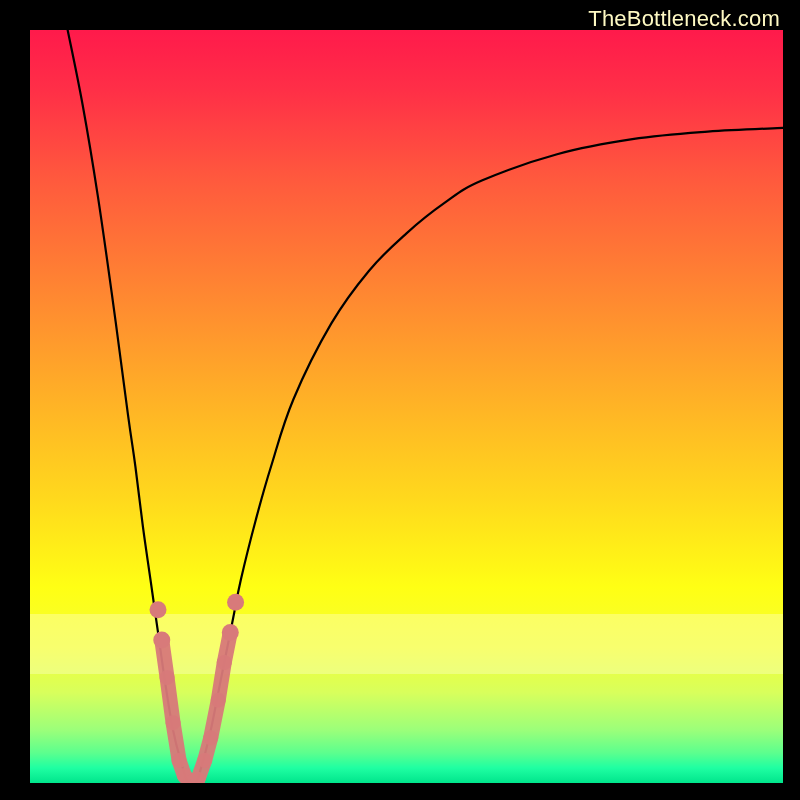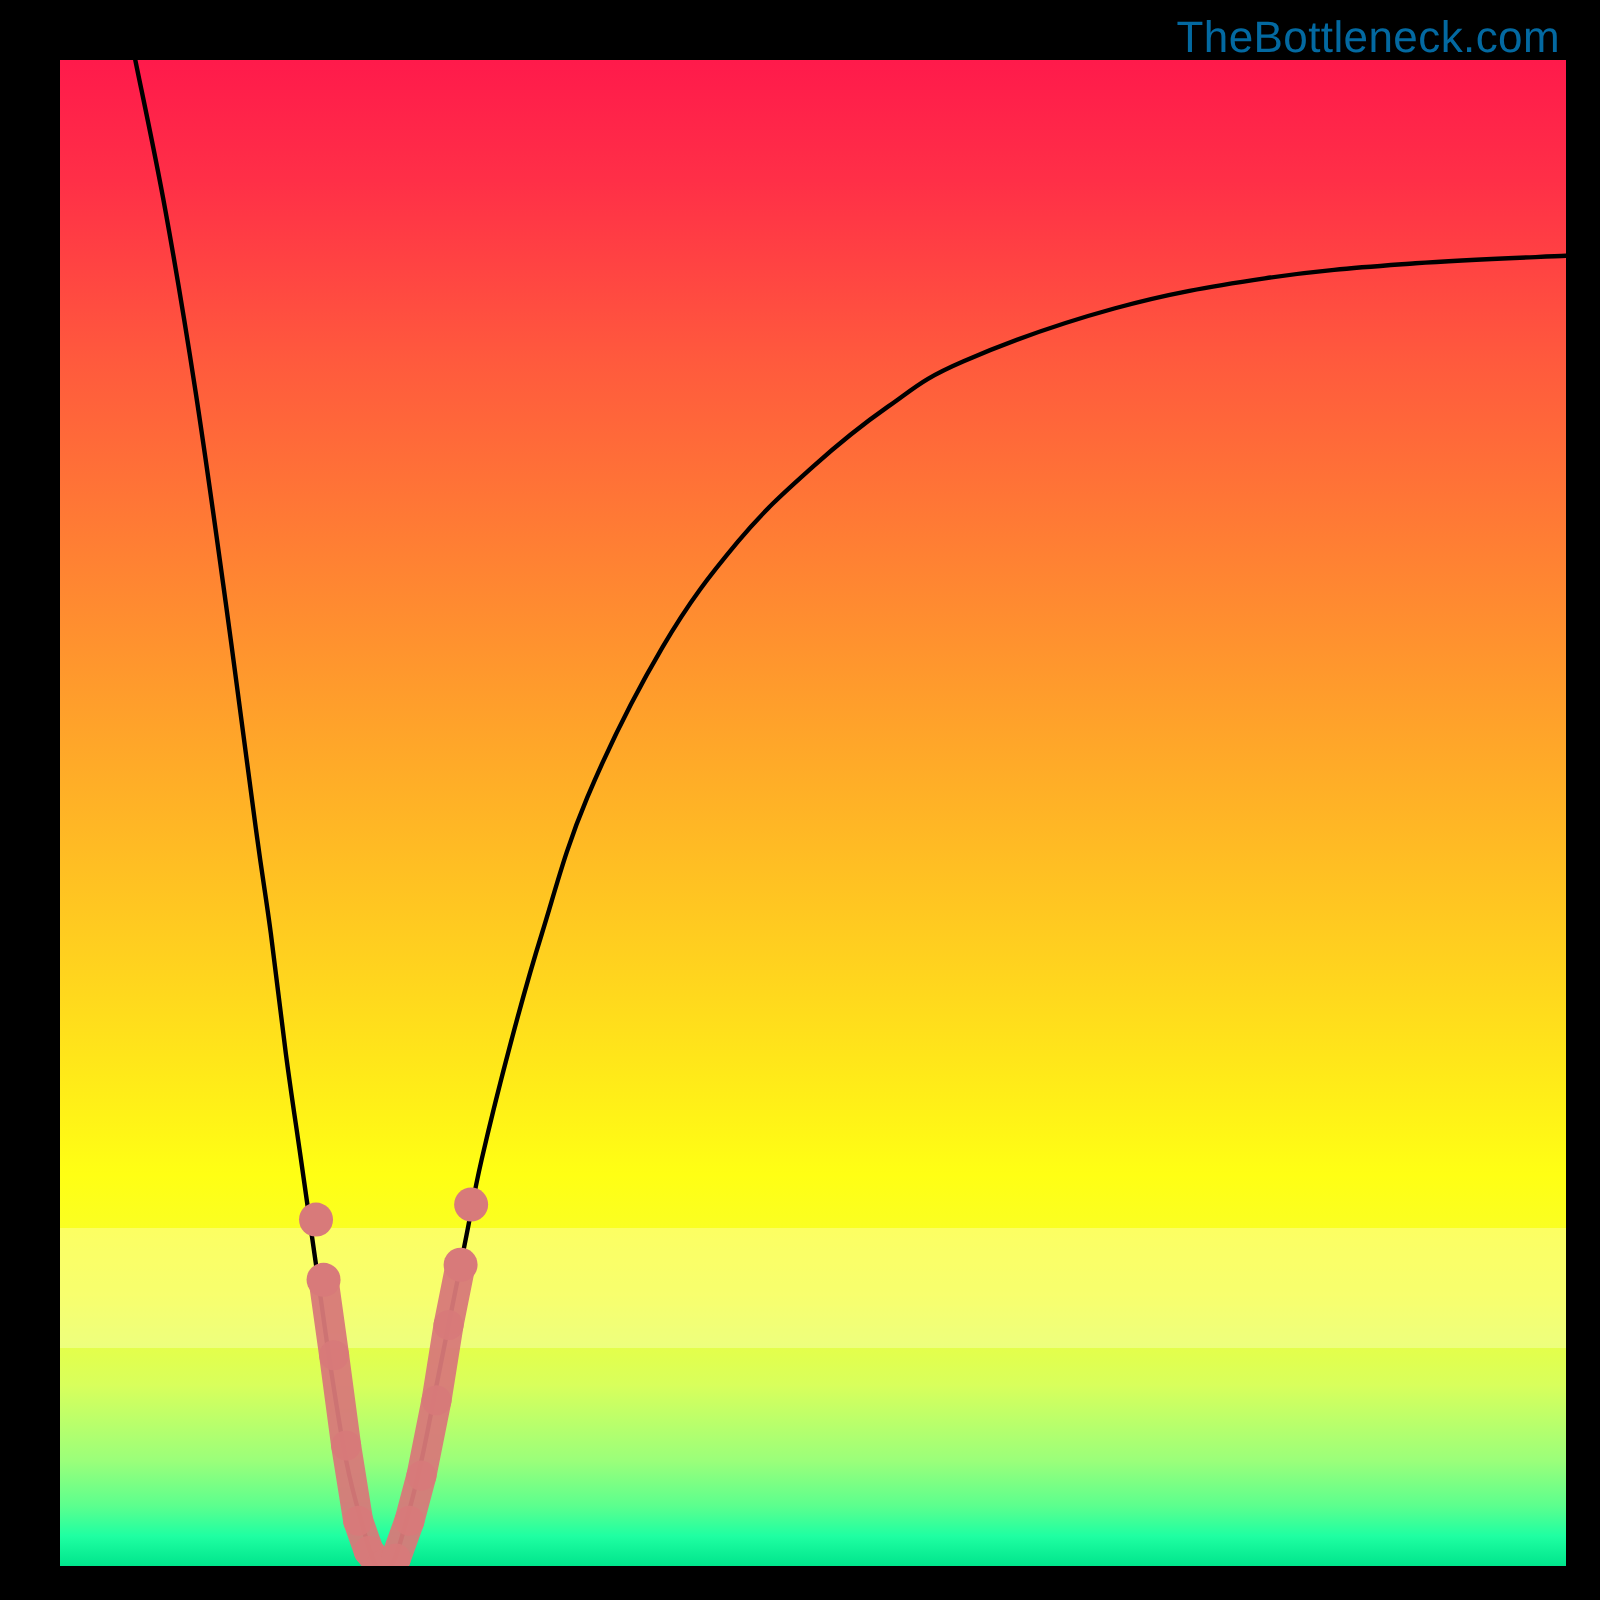--- a/index.html
+++ b/index.html
@@ -52,21 +52,21 @@
     left: 0;
     right: 0;
     top: 77.5%;
     height: 8%;
     background: rgba(255, 255, 220, 0.35);
   }
   .attribution {
     position: absolute;
     top: 6px;
     right: 20px;
-    color: #0369a1;
+    color: #fef9c3;
     font-size: 22px;
     font-weight: 500;
     letter-spacing: 0.2px;
     pointer-events: none;
   }
   svg.curve-layer {
     position: absolute;
     left: 0; top: 0;
     width: 753px;
     height: 753px;

